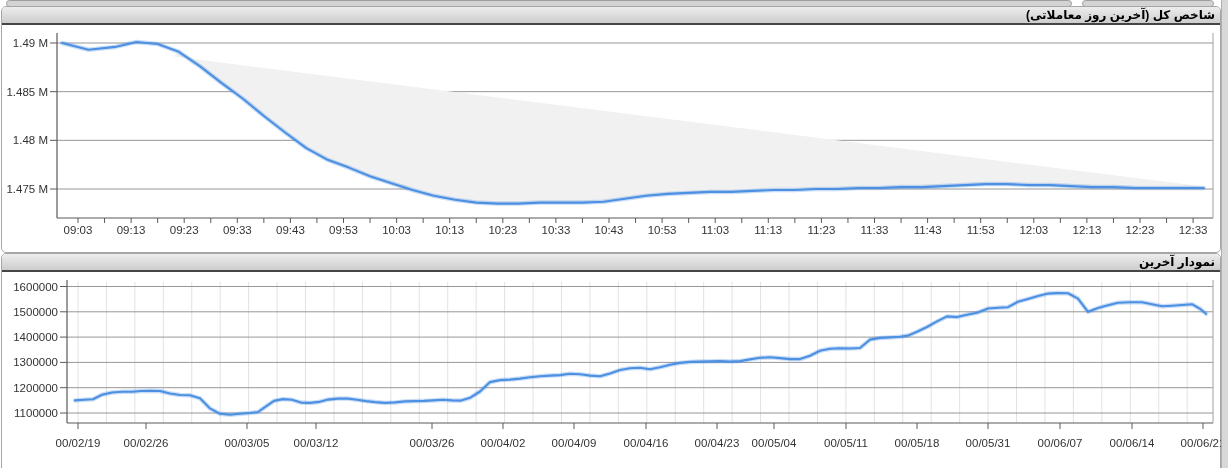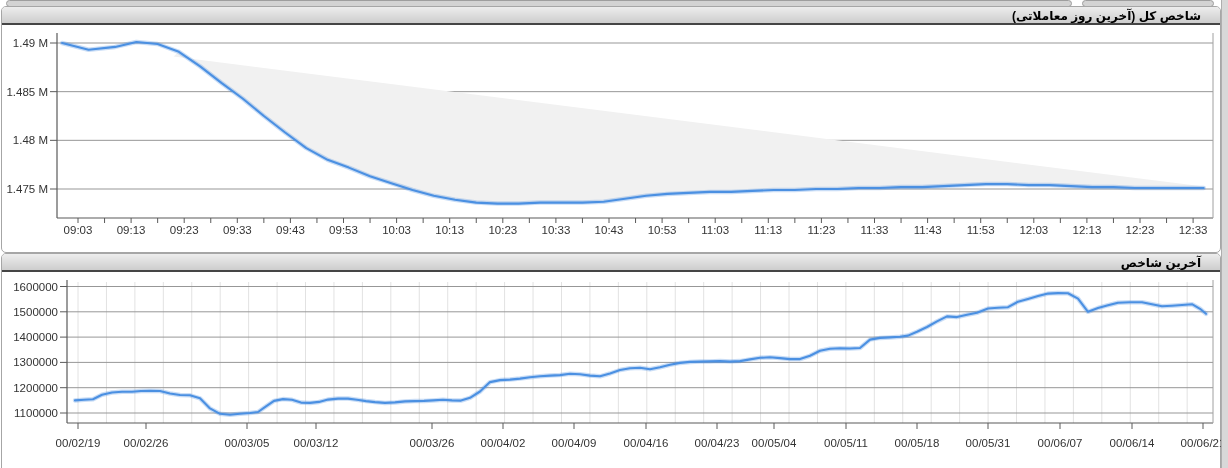--- a/index.html
+++ b/index.html
@@ -7,22 +7,22 @@
         font-family:"Liberation Sans","DejaVu Sans",sans-serif;}
   .strip-bar{position:absolute;top:0;height:7px;background:#d3d3d3;border:1px solid #9e9e9e;
              border-radius:4px;box-sizing:border-box;}
   .strip-bar-1{left:6px;width:1066px;}
   .strip-bar-2{left:1082px;width:132px;}
   .panel{position:absolute;left:1px;width:1220px;background:#ffffff;border:1px solid #a6a6a6;
          border-radius:5px;box-sizing:border-box;overflow:hidden;}
   .panel-top{top:6px;height:247px;}
   .panel-bottom{top:253px;height:220px;}
   .panel-header{height:15px;background:linear-gradient(#ededed,#cdcdcd);
-                border-bottom:2px solid #454545;padding:1px 19px 0 6px;
-                display:flex;align-items:center;justify-content:flex-end;}
+                border-bottom:2px solid #454545;padding:1px 5px 0 6px;
+                display:flex;justify-content:flex-end;}
   .panel-title{font-size:12px;font-weight:bold;color:#000;white-space:nowrap;direction:rtl;}
   svg.chart{position:absolute;left:0;}
   #chart-top{top:23px;}
   #chart-bottom{top:272px;}
   .scroll-strip{position:absolute;top:0;right:0;width:7px;height:468px;background:#d8d8d8;
                 border-left:1px solid #aeaeae;box-sizing:border-box;}
 </style>
 </head>
 <body>
 
@@ -32,21 +32,21 @@
   <div class="strip-bar strip-bar-2"></div>
 
   <section class="panel panel-top">
     <header class="panel-header">
       <span class="panel-title">شاخص کل (آخرین روز معاملاتی)</span>
     </header>
   </section>
 
   <section class="panel panel-bottom">
     <header class="panel-header">
-      <span class="panel-title">آخرین شاخص</span>
+      <span class="panel-title">نمودار آخرین</span>
     </header>
   </section>
 
   <svg id="chart-top" class="chart" width="1228" height="229" viewBox="0 23 1228 229">
       <g>
         <line x1="57" y1="43" x2="1213" y2="43" stroke="#979797" stroke-width="1"></line>
         <line x1="50" y1="43" x2="57" y2="43" stroke="#5a5a5a" stroke-width="1"></line>
         <text x="48" y="47" text-anchor="end" fill="#333333" font-size="11.5px">1.49 M</text>
         <line x1="57" y1="91.66666666666666" x2="1213" y2="91.66666666666666" stroke="#979797" stroke-width="1"></line>
         <line x1="50" y1="91.66666666666666" x2="57" y2="91.66666666666666" stroke="#5a5a5a" stroke-width="1"></line>

